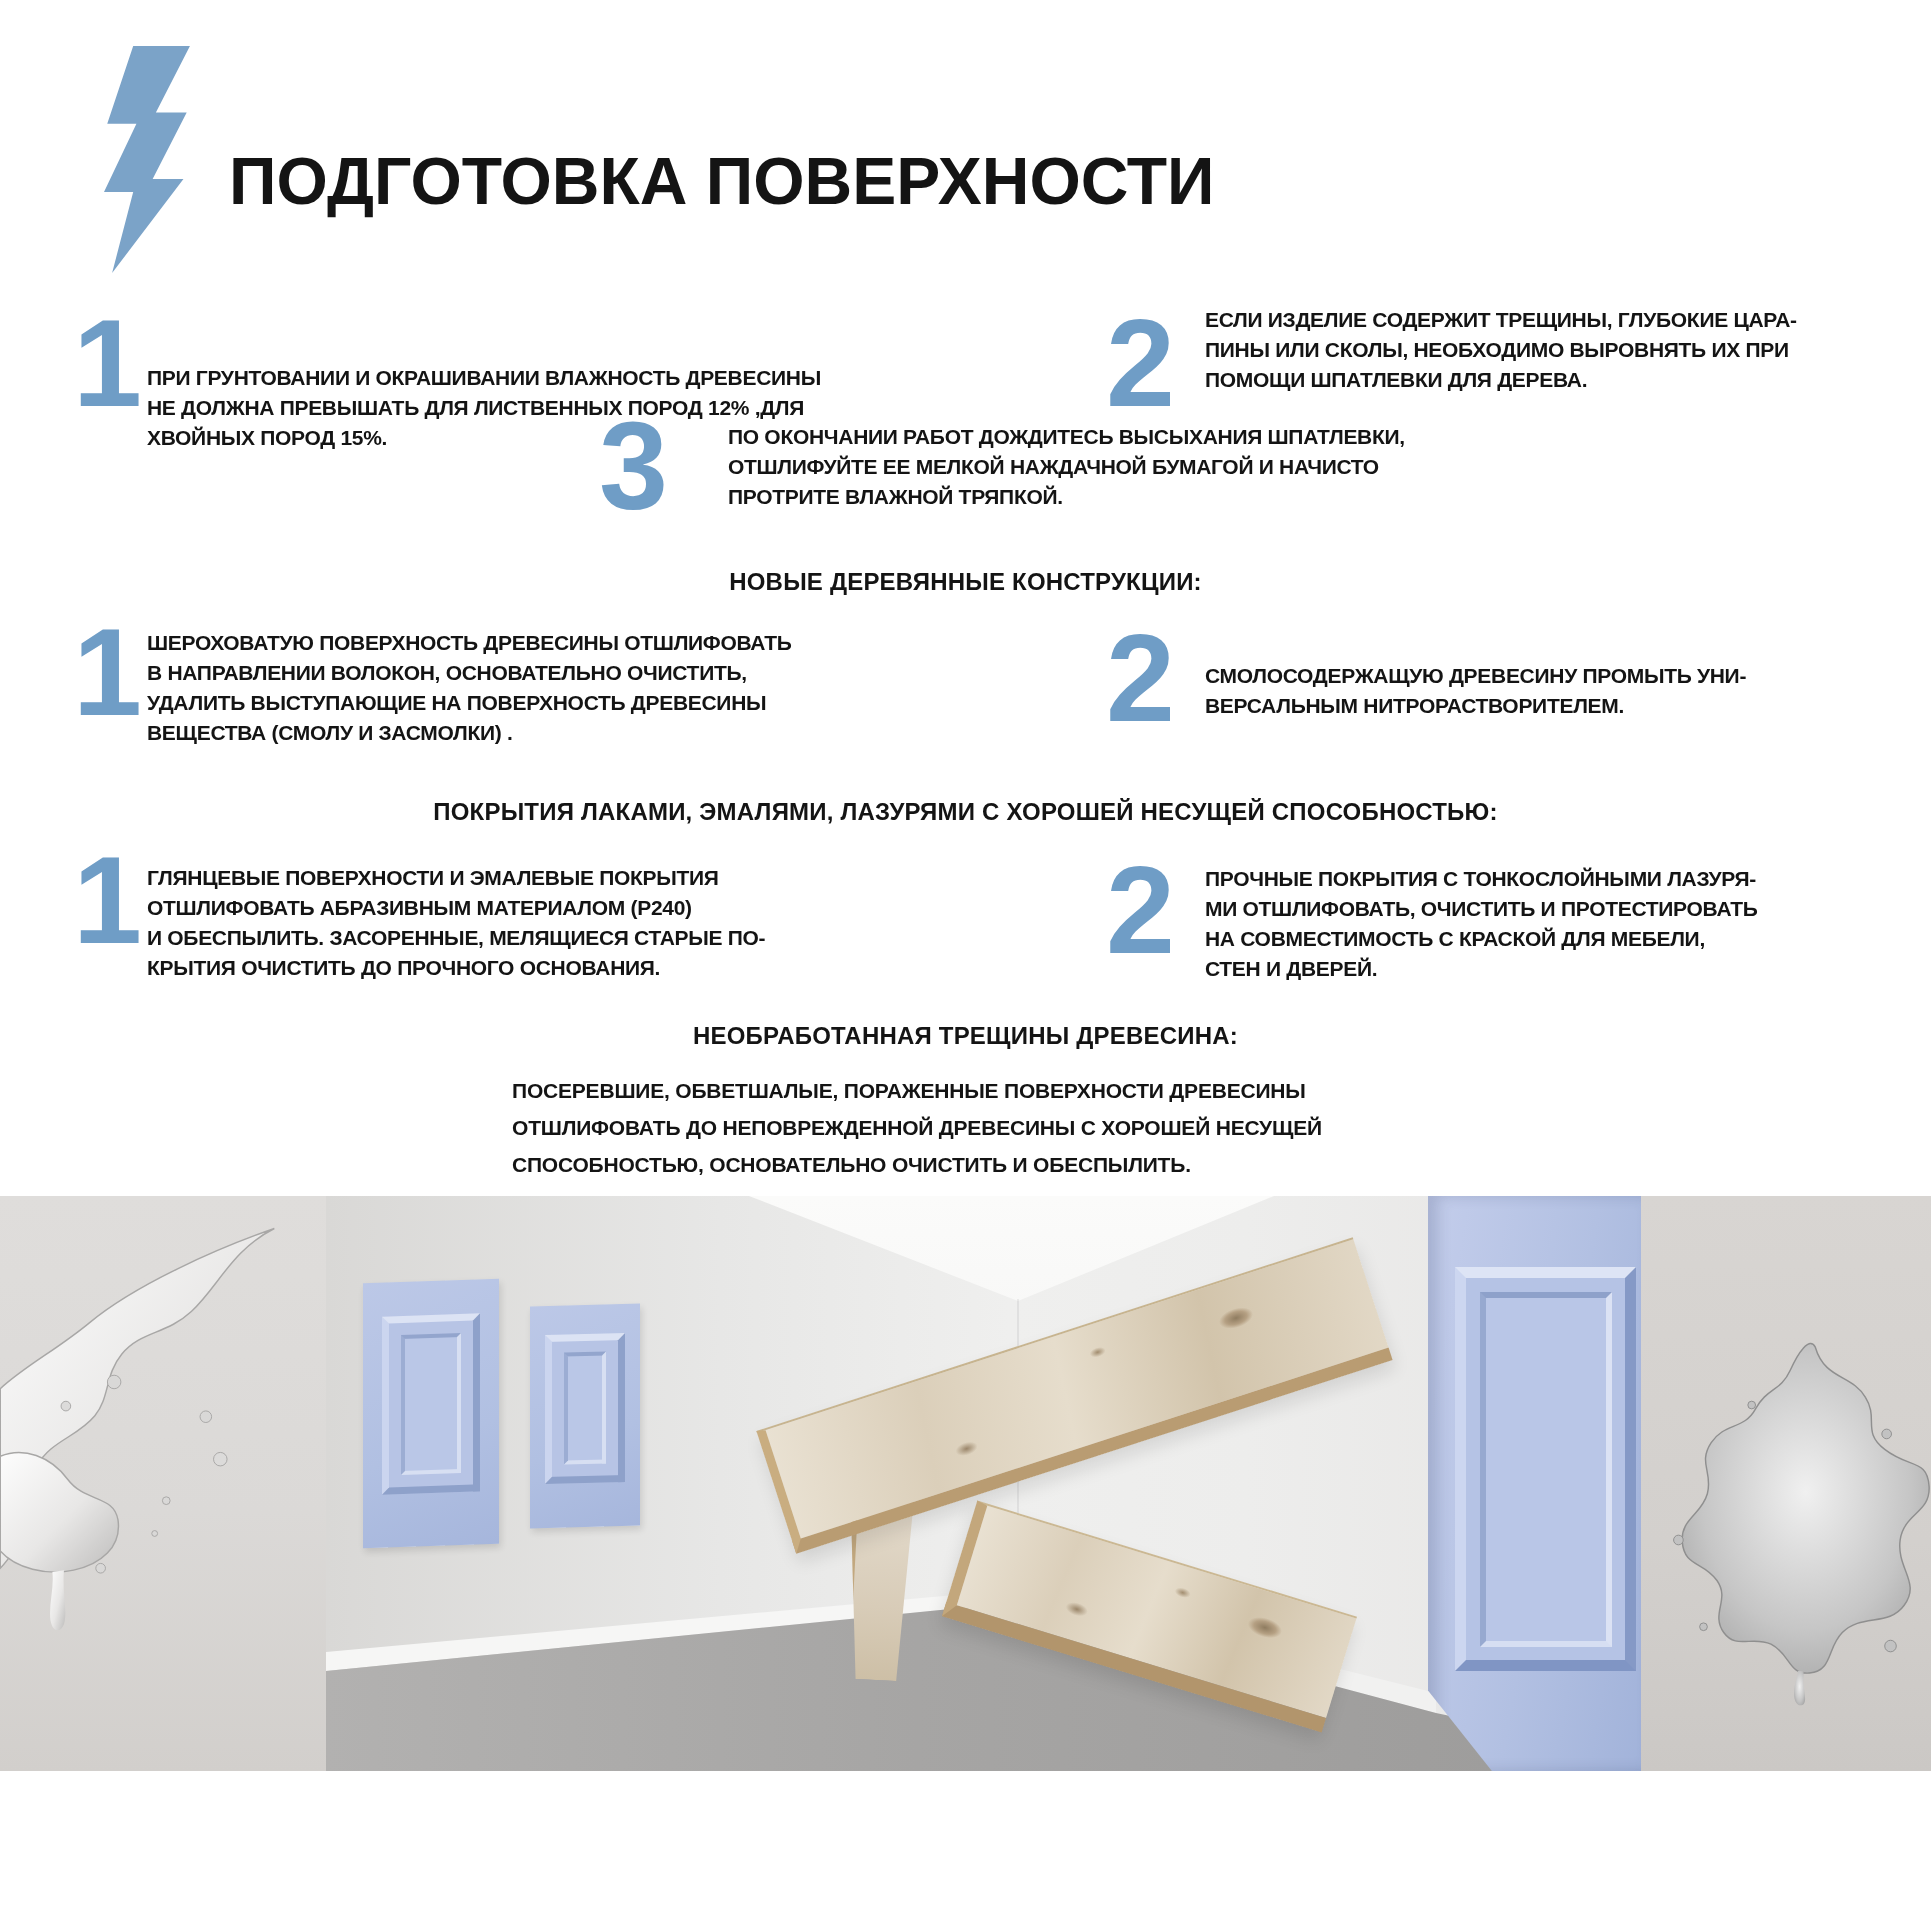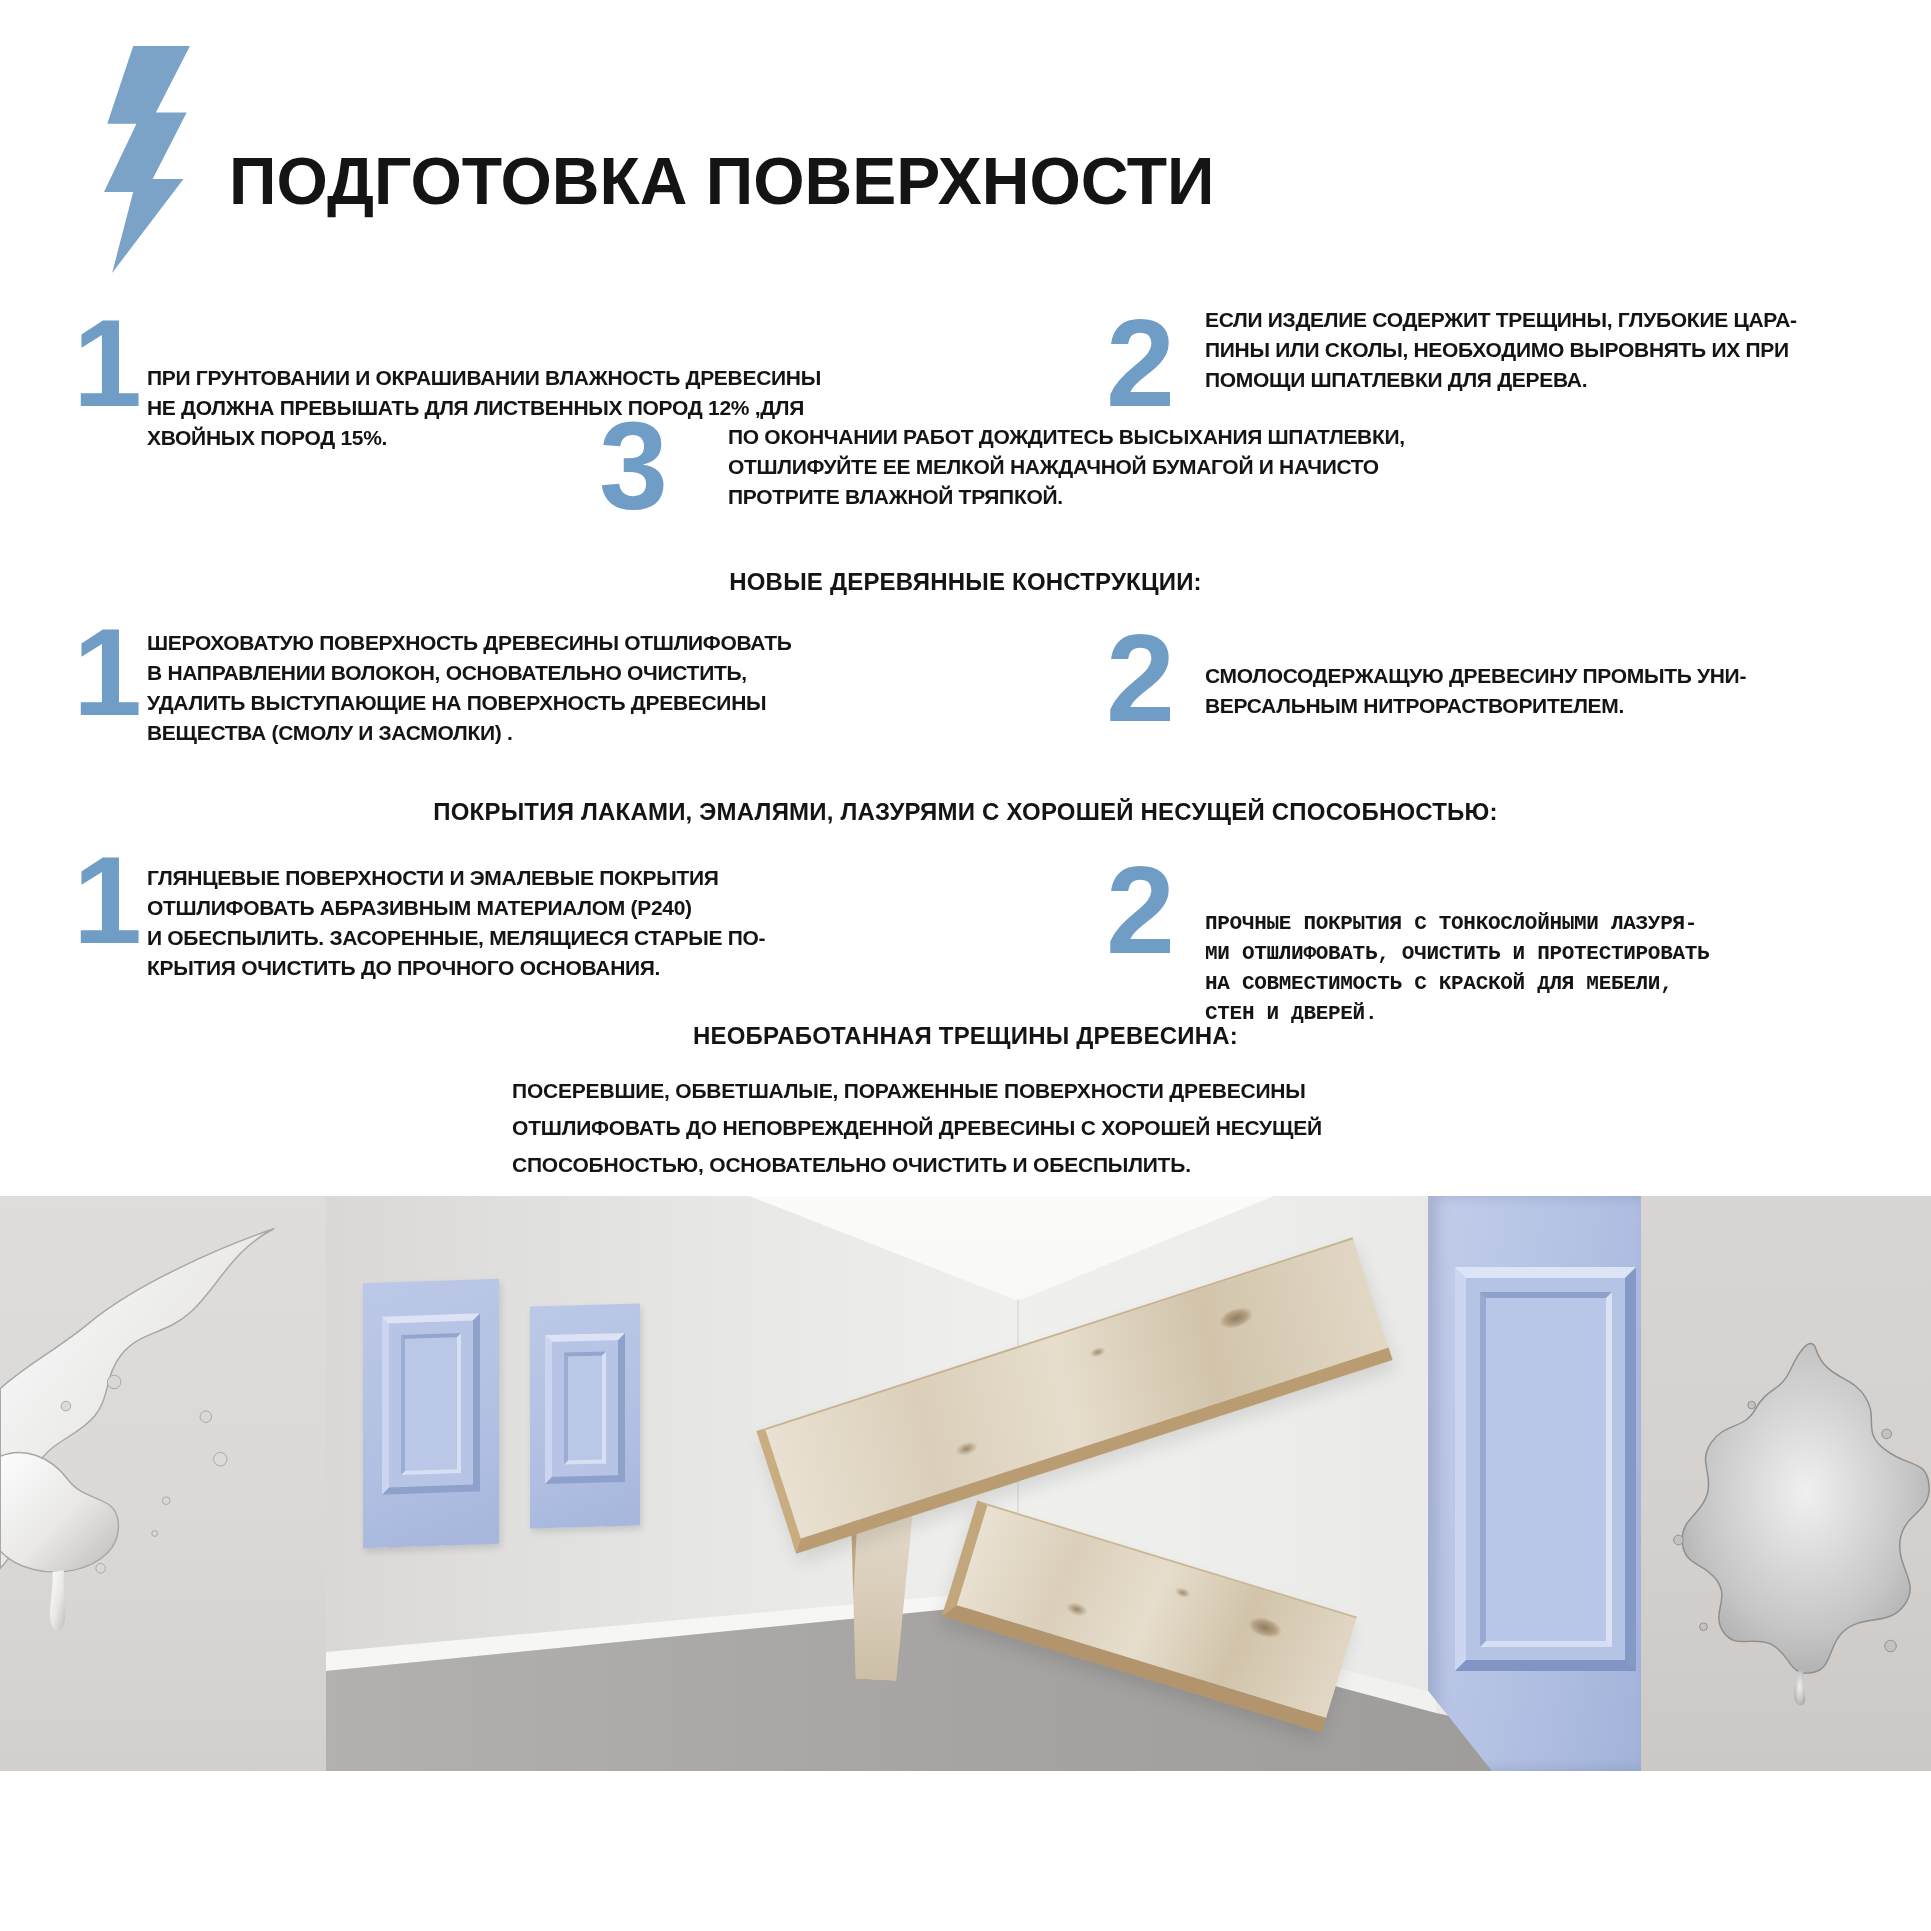--- a/index.html
+++ b/index.html
@@ -104,21 +104,21 @@
 
   <div class="abs heading" style="top:798px;">ПОКРЫТИЯ ЛАКАМИ, ЭМАЛЯМИ, ЛАЗУРЯМИ С ХОРОШЕЙ НЕСУЩЕЙ СПОСОБНОСТЬЮ:</div>
 
   <div class="abs num" style="left:73px;top:838px;">1</div>
   <div class="abs itext" style="left:147px;top:855px;width:686px;margin-top:8px;">ГЛЯНЦЕВЫЕ ПОВЕРХНОСТИ И ЭМАЛЕВЫЕ ПОКРЫТИЯ
 ОТШЛИФОВАТЬ АБРАЗИВНЫМ МАТЕРИАЛОМ (P240)
 И ОБЕСПЫЛИТЬ. ЗАСОРЕННЫЕ, МЕЛЯЩИЕСЯ СТАРЫЕ ПО-
 КРЫТИЯ ОЧИСТИТЬ ДО ПРОЧНОГО ОСНОВАНИЯ.</div>
 
   <div class="abs num" style="left:1106px;top:848px;">2</div>
-  <div class="abs itext" style="left:1205px;top:909px;width:608px;font-family:Liberation Mono, monospace;">ПРОЧНЫЕ ПОКРЫТИЯ С ТОНКОСЛОЙНЫМИ ЛАЗУРЯ-
+  <div class="abs itext" style="left:1205px;top:864px;width:608px;">ПРОЧНЫЕ ПОКРЫТИЯ С ТОНКОСЛОЙНЫМИ ЛАЗУРЯ-
 МИ ОТШЛИФОВАТЬ, ОЧИСТИТЬ И ПРОТЕСТИРОВАТЬ
 НА СОВМЕСТИМОСТЬ С КРАСКОЙ ДЛЯ МЕБЕЛИ,
 СТЕН И ДВЕРЕЙ.</div>
 
   <div class="abs heading" style="top:1022px;">НЕОБРАБОТАННАЯ ТРЕЩИНЫ ДРЕВЕСИНА:</div>
   <div class="abs para" style="left:512px;top:1072px;width:946px;">ПОСЕРЕВШИЕ, ОБВЕТШАЛЫЕ, ПОРАЖЕННЫЕ ПОВЕРХНОСТИ ДРЕВЕСИНЫ
 ОТШЛИФОВАТЬ ДО НЕПОВРЕЖДЕННОЙ ДРЕВЕСИНЫ С ХОРОШЕЙ НЕСУЩЕЙ
 СПОСОБНОСТЬЮ, ОСНОВАТЕЛЬНО ОЧИСТИТЬ И ОБЕСПЫЛИТЬ.</div>
 
   <div class="abs photo">

